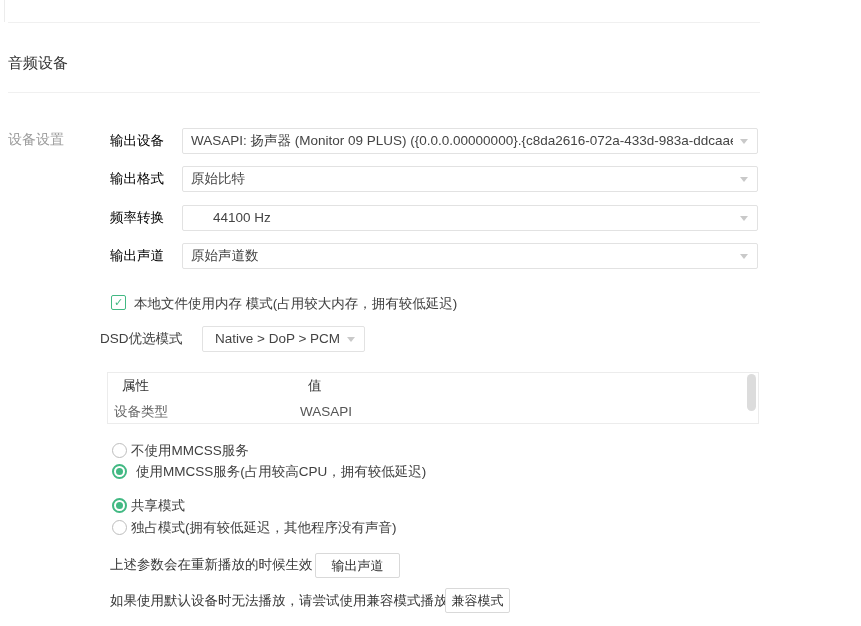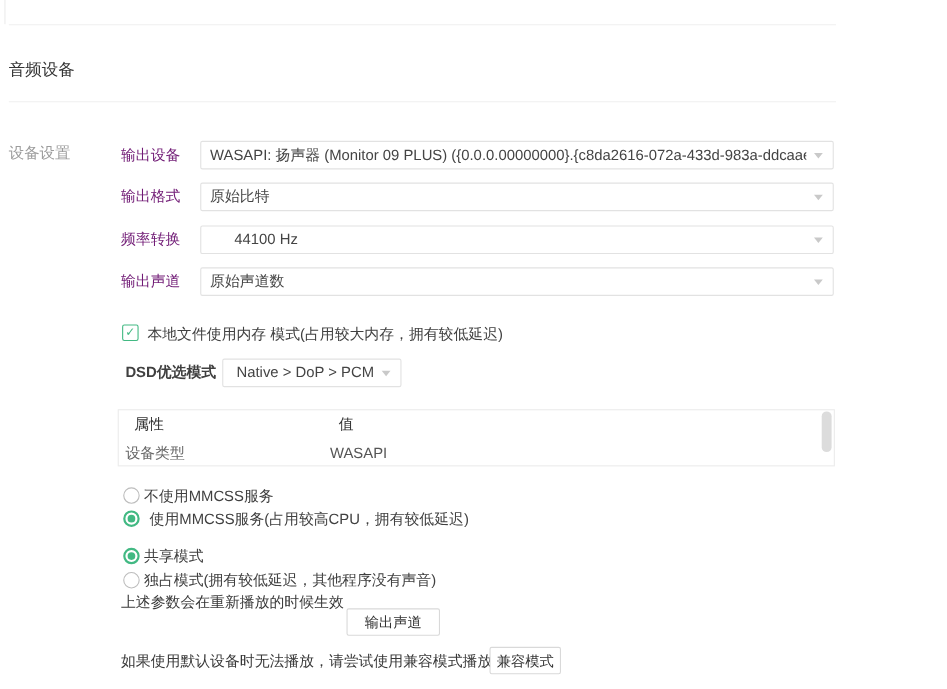--- a/index.html
+++ b/index.html
@@ -4,35 +4,35 @@
 <style>
   html,body{margin:0;padding:0;background:#fff;}
   .stage{position:relative;width:861px;height:626px;background:#fff;overflow:hidden;
          font-family:"Liberation Sans","DejaVu Sans",sans-serif;color:#404040;font-size:13.5px;}
   .abs{position:absolute;}
   .vline{left:4px;top:0;width:1px;height:22px;background:#ececec;}
   .divider{left:8px;width:752px;height:1px;background:#f0f0f0;}
   .d1{top:22px;} .d2{top:92px;}
   .page-title{left:8px;top:54px;font-size:15px;color:#333;}
   .sec-label{left:8px;top:131px;font-size:14px;color:#9c9c9c;line-height:16px;}
-  .flabel{left:110px;height:26px;line-height:26px;color:#701a75;}
+  .flabel{left:110px;height:26px;line-height:26px;color:#000000;}
   .select{left:182px;width:576px;height:26px;border:1px solid #e2e2e2;background:#fff;
           box-sizing:border-box;border-radius:2px;cursor:pointer;}
   .select .txt{display:block;margin:0 24px 0 8px;height:24px;line-height:24px;
                white-space:nowrap;overflow:hidden;color:#444;}
   .select.pad .txt{margin-left:30px;}
   .caret{position:absolute;right:9px;top:10px;width:0;height:0;
          border-left:4px solid transparent;border-right:4px solid transparent;
          border-top:5px solid #c9c9c9;}
   .checkbox{left:111px;top:295px;width:15px;height:15px;box-sizing:border-box;
             border:1px solid var(--accent,#42b983);border-radius:2px;background:#fff;
             display:flex;align-items:center;justify-content:center;cursor:pointer;}
   .checkbox .mark{color:var(--accent,#42b983);font-size:11px;line-height:1;}
   .cb-label{left:134px;top:296px;line-height:15px;}
-  .dsd-label{left:114px;top:326px;height:26px;line-height:26px;font-weight:bold;}
+  .dsd-label{left:100px;top:326px;height:26px;line-height:26px;}
   .dsd-box{left:202px;width:163px;top:326px;}
   .ptable{left:107px;top:372px;width:652px;height:52px;box-sizing:border-box;
           border:1px solid #ececec;background:#fff;}
   .trow{display:grid;grid-template-columns:190px 1fr;height:26px;line-height:25px;}
   .trow .c1{padding-left:12px;}
   .trow.head .c1{padding-left:14px;color:#333;}
   .trow.head .c2{padding-left:10px;color:#333;}
   .trow.body .c1{padding-left:6px;color:#666;}
   .trow.body .c2{padding-left:2px;color:#555;}
   .scroll-thumb{left:747px;top:374px;width:9px;height:37px;border-radius:4.5px;background:#dcdcdc;cursor:pointer;}
@@ -116,19 +116,19 @@
   <div class="abs rlabel" style="top:464px;left:136px">使用MMCSS服务(占用较高CPU，拥有较低延迟)</div>
 
   <div class="abs radio on" style="top:498px">
       <span class="dot"></span>
     </div>
   <div class="abs rlabel" style="top:498px">共享模式</div>
 
   <div class="abs radio off" style="top:520px"></div>
   <div class="abs rlabel" style="top:520px">独占模式(拥有较低延迟，其他程序没有声音)</div>
 
-  <div class="abs note" style="top:539px">上述参数会在重新播放的时候生效</div>
+  <div class="abs note" style="top:556px">上述参数会在重新播放的时候生效</div>
   <div class="abs btn" style="left:315px;top:553px;width:85px">输出声道</div>
 
   <div class="abs note" style="top:592px">如果使用默认设备时无法播放，请尝试使用兼容模式播放</div>
   <div class="abs btn bold" style="left:445px;top:588px;width:65px">兼容模式</div>
 
 </div>
 
 </body></html>

